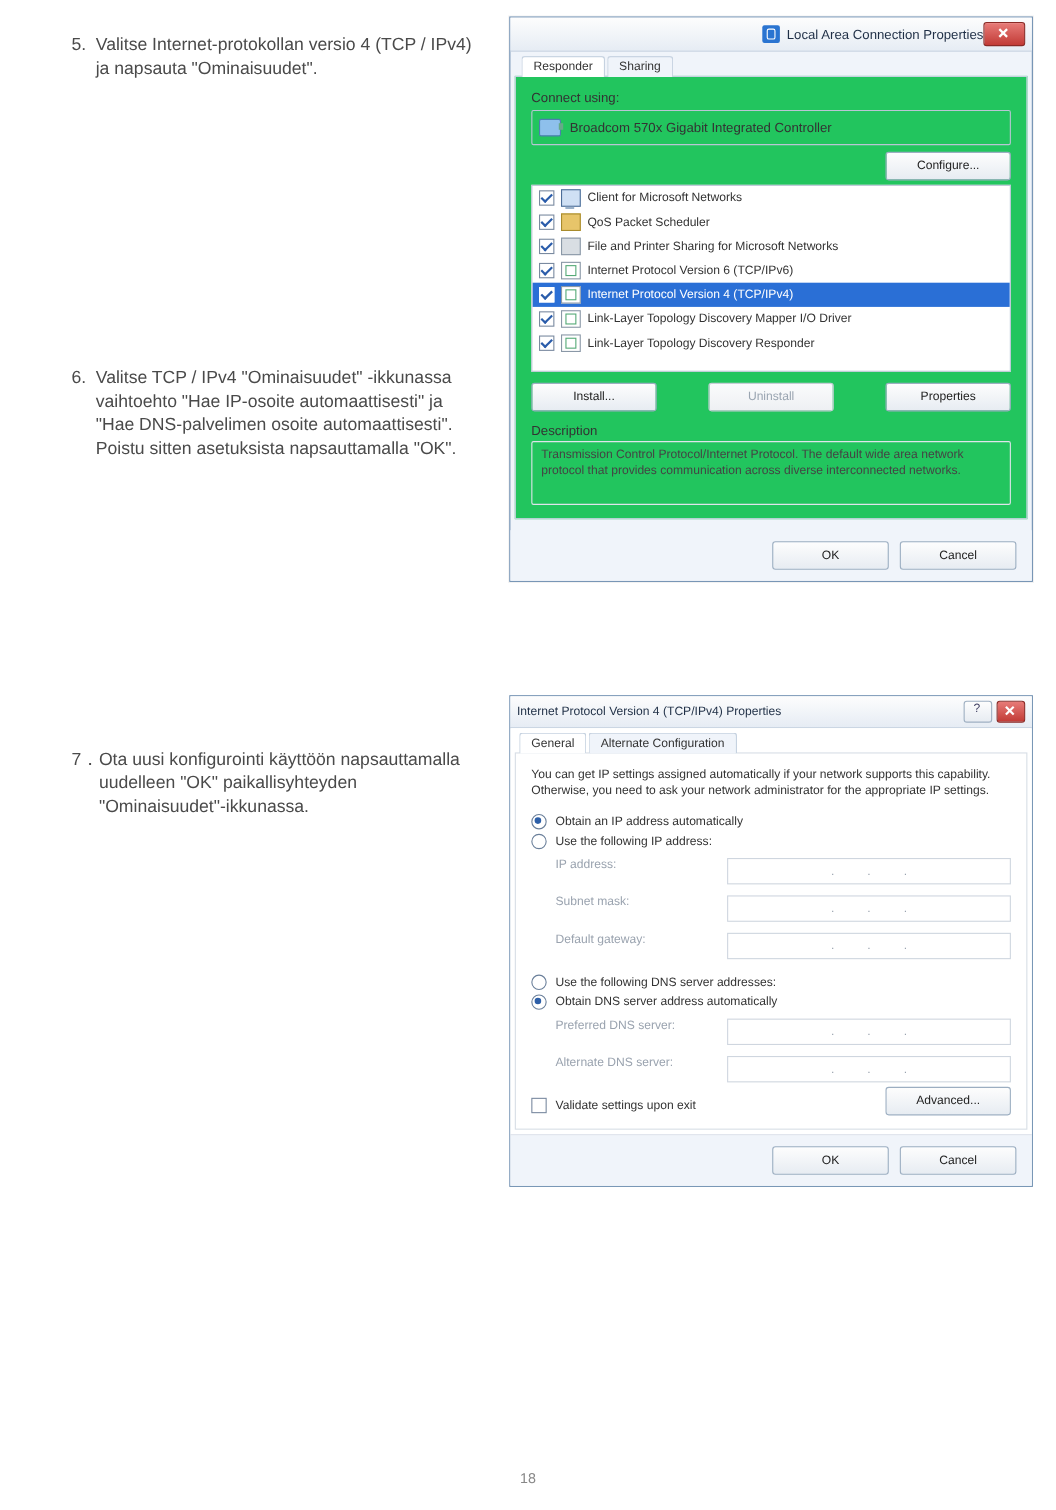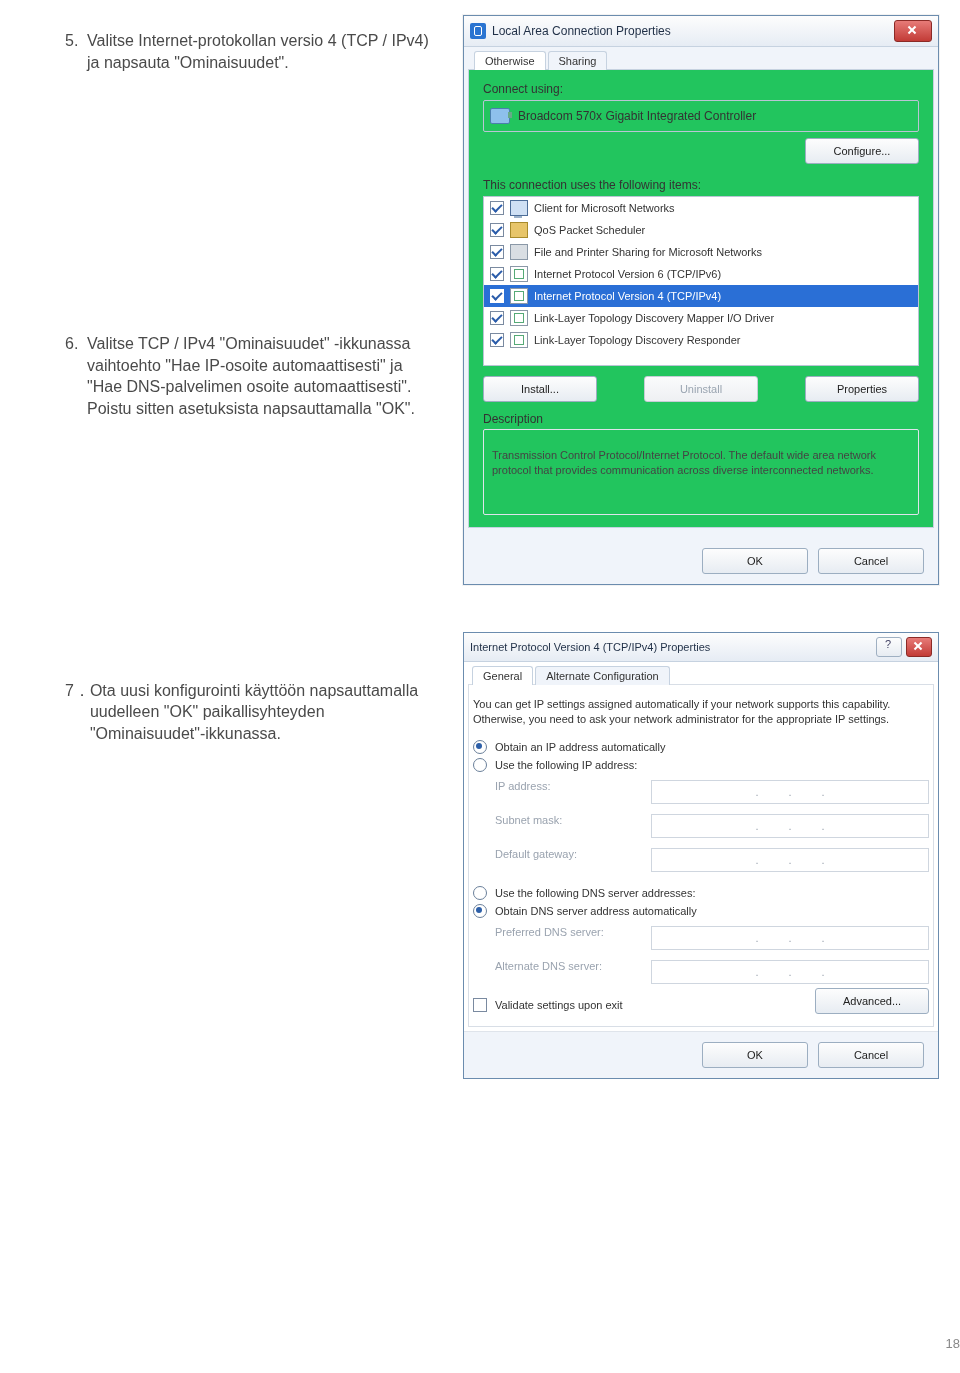--- a/index.html
+++ b/index.html
@@ -39,21 +39,21 @@
     position: absolute;
     left: 463px;
     top: 15px;
     width: 474px;
     border: 1px solid #6b8cae;
     background: #f0f4fa;
     font-size: 12px;
     box-shadow: 0 0 0 1px rgba(0,0,0,.05);
   }
   .dlg1 .titlebar {
-    display:flex; align-items:center; justify-content:space-between;
+    display:flex; align-items:center; justify-content:flex-end;
     height: 30px; padding: 0 6px;
     background: linear-gradient(#fdfdfd,#e6ecf4);
     border-bottom:1px solid #c6d2e0;
   }
   .dlg1 .titlebar .ttl { display:flex; align-items:center; gap:6px; color:#1f2f46;}
   .shield-icon { width:16px;height:16px;background:#2a74d1;border-radius:2px;position:relative;}
   .shield-icon::after{content:"";position:absolute;left:4px;top:3px;width:6px;height:8px;border:1px solid #fff;border-radius:2px;}
   .closebtn {
     width:36px;height:20px;border-radius:3px;
     background:linear-gradient(#e77b78,#c23b36);
@@ -91,56 +91,56 @@
   .li .chk::after{content:"";position:absolute;left:1px;top:2px;width:8px;height:4px;border-left:2px solid #2a5caa;border-bottom:2px solid #2a5caa;transform:rotate(-45deg);}
   .li .ic{width:16px;height:14px;flex:0 0 16px;position:relative;}
   .ic-mon{border:1px solid #4c6d98;background:#cfe0f4;}
   .ic-mon::after{content:"";position:absolute;left:3px;bottom:-3px;width:8px;height:2px;background:#9bb1c9;}
   .ic-qos{background:#e7c56a;border:1px solid #a88b2c;}
   .ic-prn{background:#d9dee3;border:1px solid #8a98a7;}
   .ic-net{background:#fff;border:1px solid #8a98a7;}
   .ic-net::after{content:"";position:absolute;left:3px;top:2px;width:8px;height:8px;border:1px solid #5a7;}
   .li.selected{background:#2a6fd6;color:#fff;}
   .desc{margin-top:10px;}
-  .descbox{border:1px solid #dfe4eb;border-radius:2px;padding:18px 8px;margin-top:3px;font-size:11px;line-height:1.35;color:#444;min-height:48px;}
+  .descbox{border:1px solid #dfe4eb;border-radius:2px;padding:4px 8px;margin-top:3px;font-size:11px;line-height:1.35;color:#444;min-height:48px;}
   .dlg1 .footer{display:flex;justify-content:flex-end;gap:10px;padding:10px 14px;background:#f0f4fa;}
 
   
   .dlg2{
     position:absolute;left:463px;top:632px;width:474px;
     border:1px solid #6b8cae;font-size:11px;
   }
   .dlg2 .titlebar{
     display:flex;align-items:center;justify-content:space-between;
     height:28px;padding:0 6px;
     background:linear-gradient(#fdfdfd,#e6ecf4);border-bottom:1px solid #c6d2e0;
   }
   .dlg2 .ttl{color:#1f2f46;}
   .dlg2 .winbtns{display:flex;gap:4px;}
   .hbtn{width:24px;height:18px;border:1px solid #9fb0c2;border-radius:3px;background:linear-gradient(#fdfdfd,#e7ecf2);position:relative;}
   .hbtn.q::after{content:"?";position:absolute;left:8px;top:0;color:#446;}
   .hbtn.c{background:linear-gradient(#e77b78,#c23b36);border-color:#8b2a26;}
   .hbtn.c::before,.hbtn.c::after{content:"";position:absolute;left:10px;top:3px;width:2px;height:10px;background:#fff;}
   .hbtn.c::before{transform:rotate(45deg);} .hbtn.c::after{transform:rotate(-45deg);}
   .dlg2 .body{background:#fff;padding:4px;}
-  .dlg2 .panel{border:1px solid #d8dee6;padding:12px 4px;}
+  .dlg2 .panel{border:1px solid #d8dee6;padding:12px 14px;}
   .intro{line-height:1.4;color:#333;margin-bottom:12px;}
   .radio{display:flex;align-items:center;gap:8px;margin:4px 0;}
   .rdot{width:12px;height:12px;border:1px solid #6a7f9a;border-radius:50%;background:#fff;flex:0 0 12px;position:relative;}
   .rdot.sel::after{content:"";position:absolute;left:2px;top:2px;width:6px;height:6px;border-radius:50%;background:#2d5fa8;}
   .grid{display:grid;grid-template-columns:140px 1fr;row-gap:10px;column-gap:16px;margin:8px 0 14px 22px;}
   .grid .glabel{color:#9aa3af;}
   .ipbox{border:1px solid #cfd6df;height:22px;display:flex;align-items:center;justify-content:center;gap:30px;color:#9aa3af;}
   .ipbox span{color:#9aa3af;}
   .chkd{width:12px;height:12px;border:1px solid #7a8aa0;background:#fff;flex:0 0 12px;}
   .validate{display:flex;align-items:center;gap:8px;margin-top:0;}
   .advrow{display:flex;justify-content:flex-end;margin-top:-24px;}
   .dlg2 .footer{display:flex;justify-content:flex-end;gap:10px;padding:10px 14px;background:#f0f4fa;border-top:1px solid #dfe4eb;}
 
-  .pagenum{position:absolute;bottom:22px;left:0;width:960px;text-align:right;color:#888;font-size:13px;}
+  .pagenum{position:absolute;bottom:22px;left:0;width:960px;text-align:center;color:#888;font-size:13px;}
 </style>
 </head>
 <body>
 
 <div class="page">
 
   <div class="left-col">
     <div class="step">
       <div class="step-num">5.</div>
       <div class="step-text">Valitse Internet-protokollan versio 4 (TCP / IPv4) ja napsauta "Ominaisuudet".</div>
@@ -158,33 +158,32 @@
   <div class="dlg1">
     <div class="titlebar">
       <div class="ttl">
         <div class="shield-icon"></div>
         <span>Local Area Connection Properties</span>
       </div>
       <div class="closebtn"></div>
     </div>
     <div class="body">
       <div class="tabs1">
-        <div class="tab">Otherwise</div>
+        <div class="tab">Responder</div>
         <div class="tab inactive">Sharing</div>
       </div>
       <div class="tabpanel">
         <div class="lbl">Connect using:</div>
         <div class="devbox">
           <div class="nic-icon"></div>
           <span>Broadcom 570x Gigabit Integrated Controller</span>
         </div>
         <div class="btn-row right">
           <div class="btn">Configure...</div>
         </div>
-        <div class="lbl listcaption">This connection uses the following items:</div>
         <div class="listbox">
           <div class="li">
             <div class="chk"></div>
             <div class="ic ic-mon"></div>
             <span>Client for Microsoft Networks</span>
           </div>
           <div class="li">
             <div class="chk"></div>
             <div class="ic ic-qos"></div>
             <span>QoS Packet Scheduler</span>

